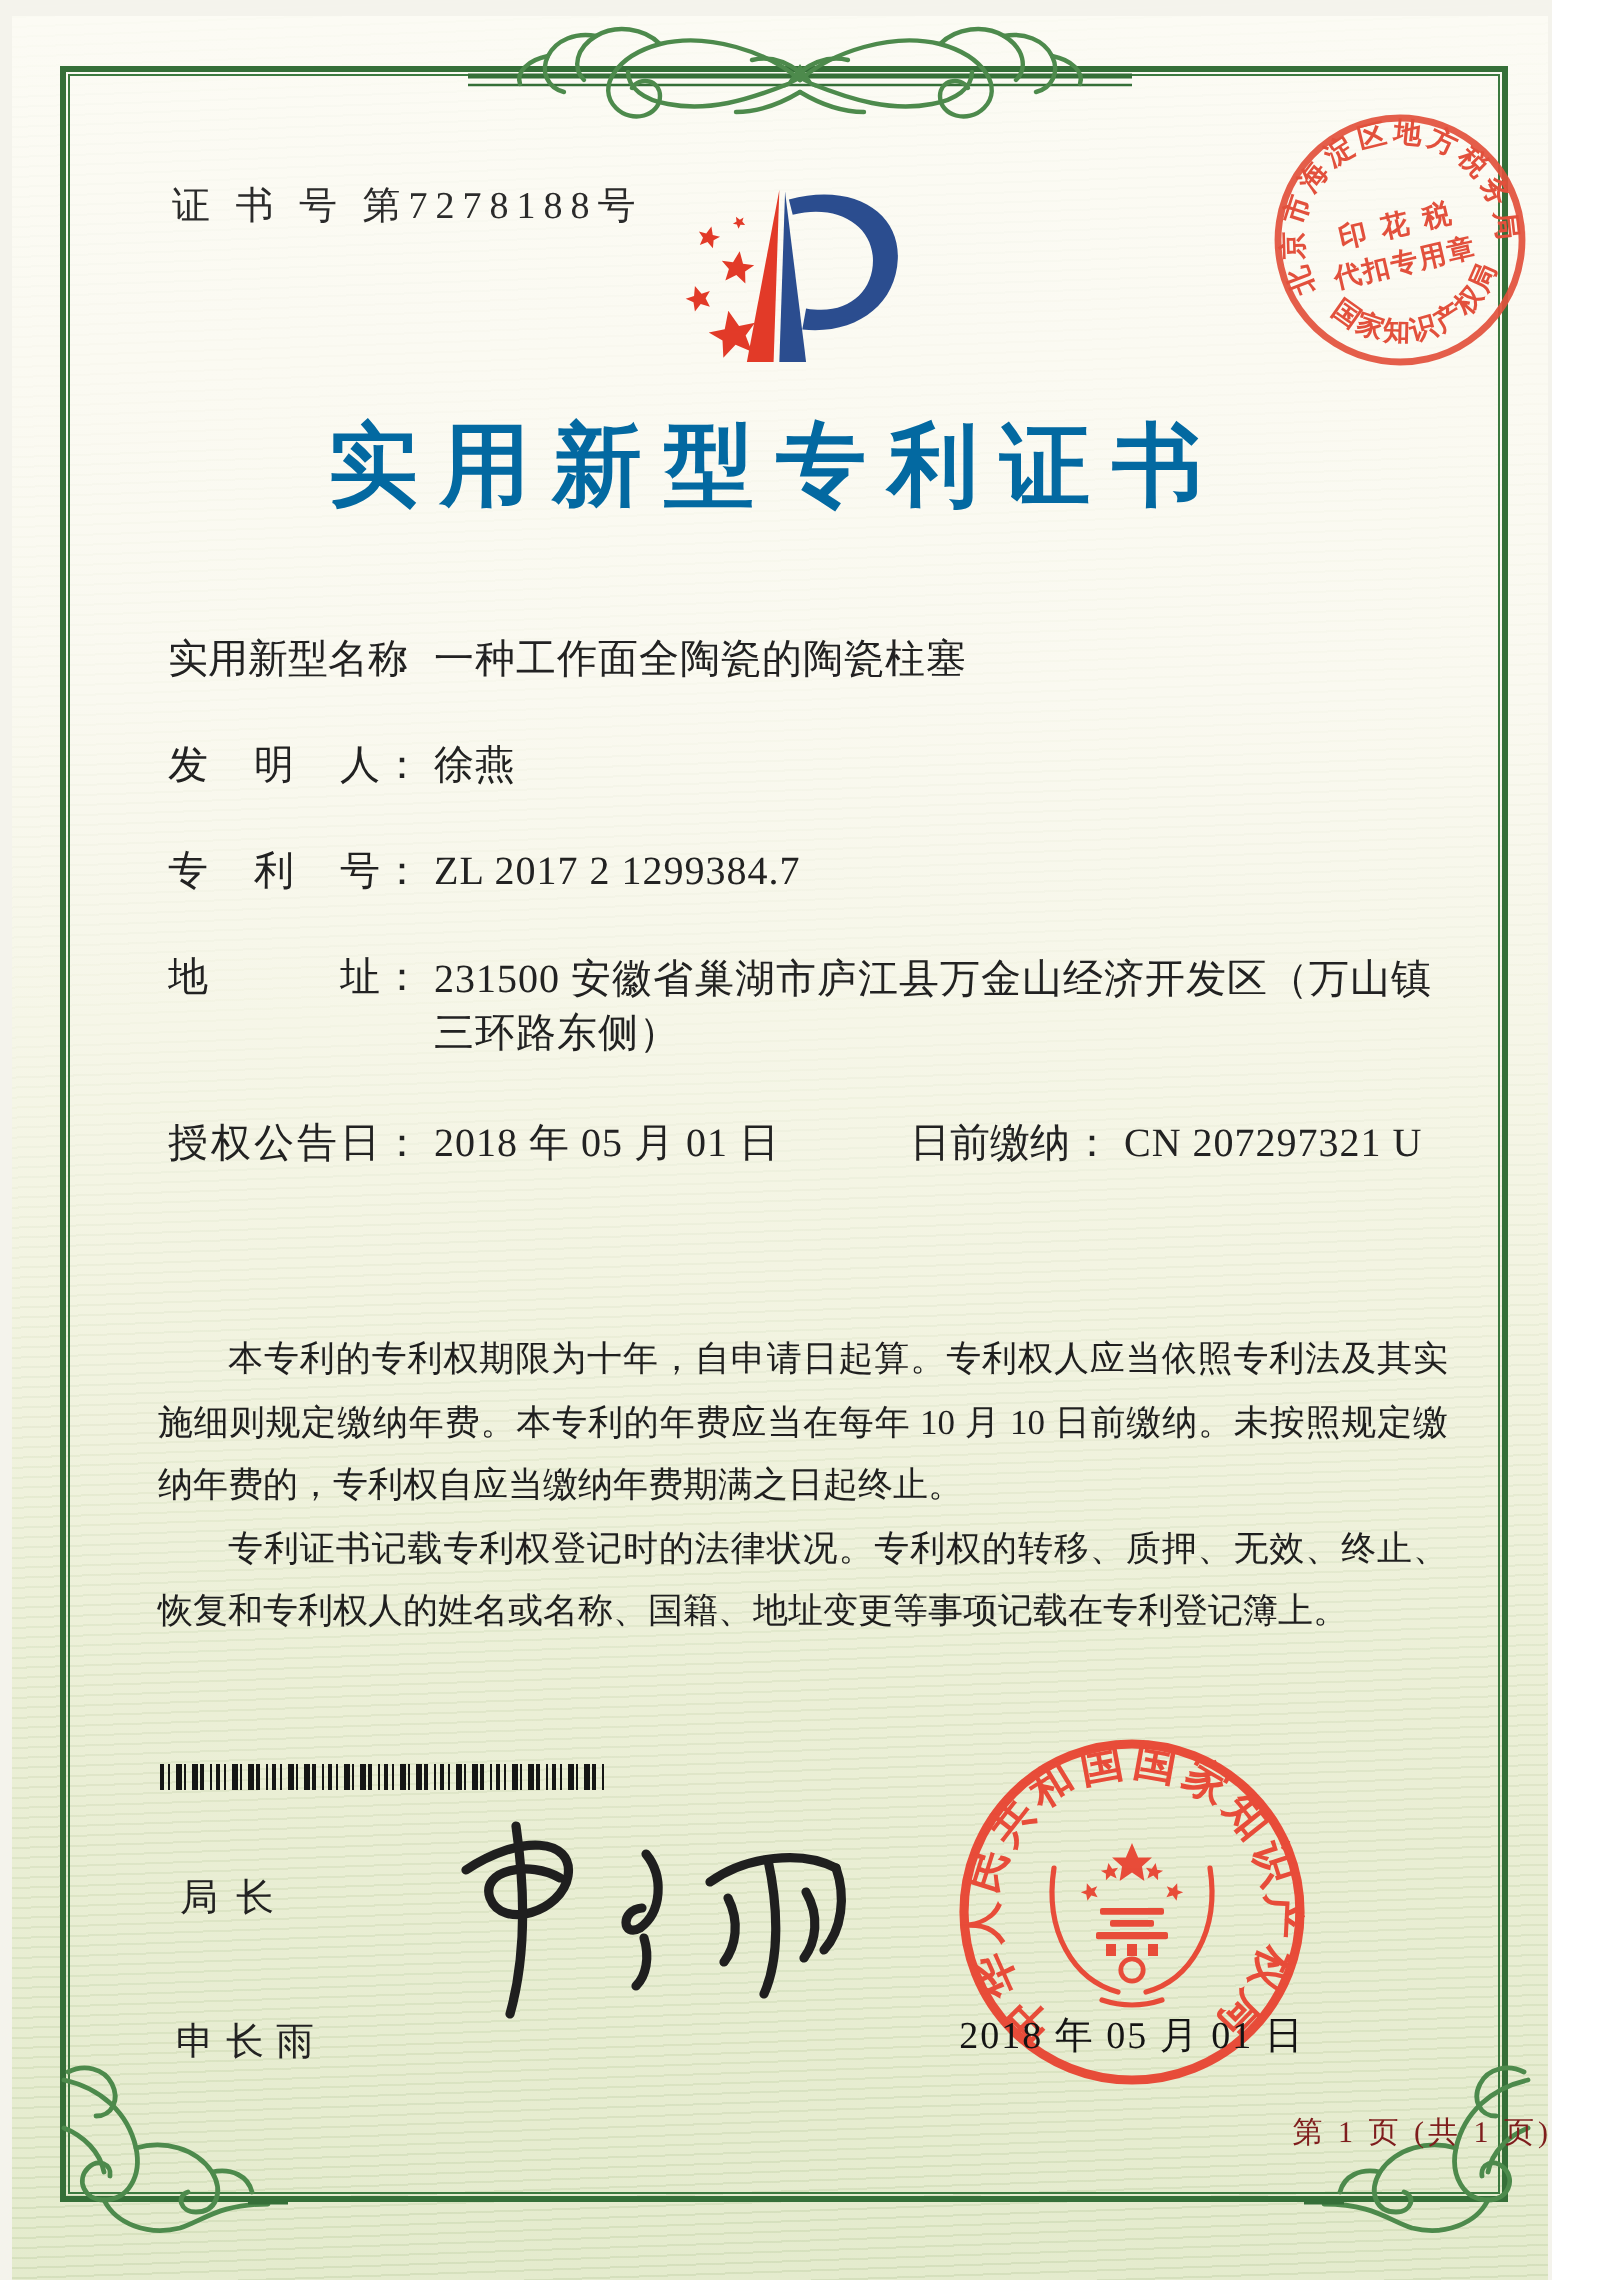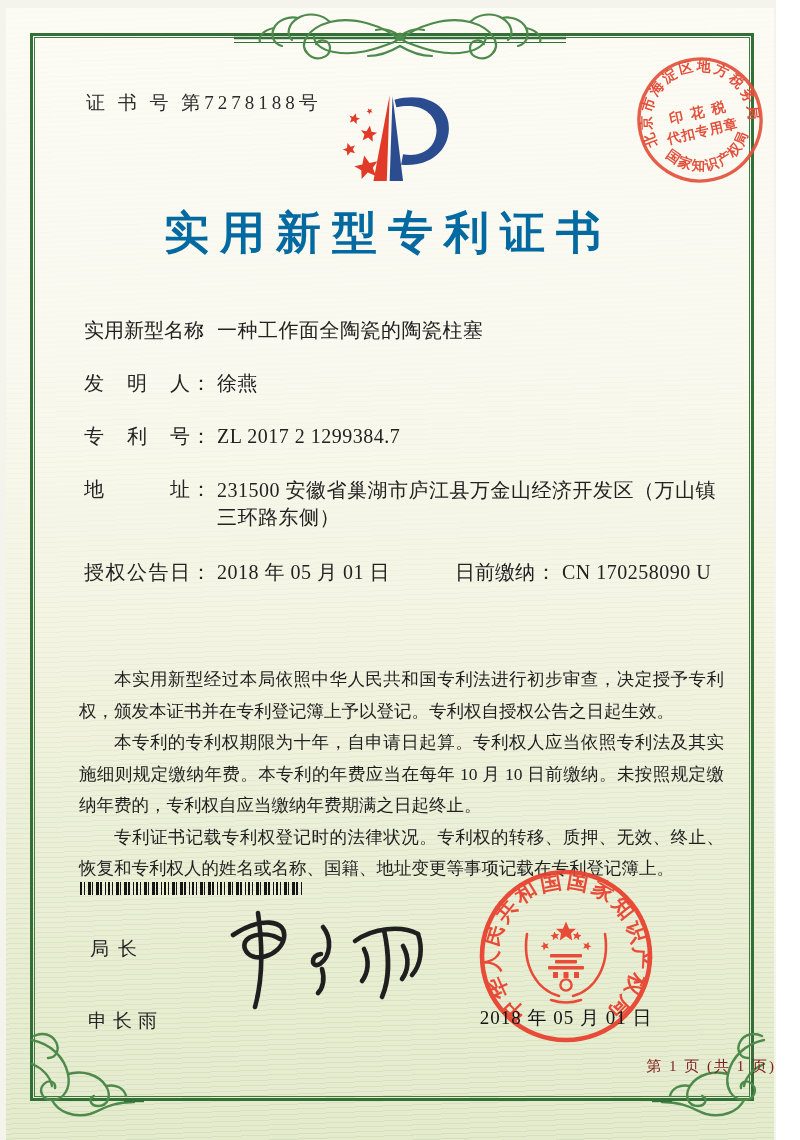--- a/index.html
+++ b/index.html
@@ -136,27 +136,26 @@
     </div>
     <div class="frow">
       <span class="lbl">专利号</span><span class="colon">：</span><span class="val">ZL 2017 2 1299384.7</span>
     </div>
     <div class="frow">
       <span class="lbl">地址</span><span class="colon">：</span><span class="addr-wrap"><span>231500 安徽省巢湖市庐江县万金山经济开发区（万山镇</span><br><span>三环路东侧）</span></span>
     </div>
     <div class="frow">
       <span class="lbl">授权公告日</span><span class="colon">：</span><span class="val">2018 年 05 月 01 日</span>
       <span class="grant-no">
-        <span>日前缴纳</span><span class="colon">：</span><span class="val">CN 170258090 U</span>
+        <span>日前缴纳</span><span class="colon">：</span><span class="val">CN 207297321 U</span>
       </span>
     </div>
   </div>
 
   <div class="body-text">
-    <p>本实用新型经过本局依照中华人民共和国专利法进行初步审查，决定授予专利权，颁发本证书并在专利登记簿上予以登记。专利权自授权公告之日起生效。</p>
     <p>本专利的专利权期限为十年，自申请日起算。专利权人应当依照专利法及其实施细则规定缴纳年费。本专利的年费应当在每年 10 月 10 日前缴纳。未按照规定缴纳年费的，专利权自应当缴纳年费期满之日起终止。</p>
     <p>专利证书记载专利权登记时的法律状况。专利权的转移、质押、无效、终止、恢复和专利权人的姓名或名称、国籍、地址变更等事项记载在专利登记簿上。</p>
   </div>
 
   <div class="barcode"></div>
 
   <div class="officer-title">局长</div>
   <div class="officer-name">申长雨</div>
 
   <svg class="signature" width="240" height="115" viewBox="0 0 240 115">

